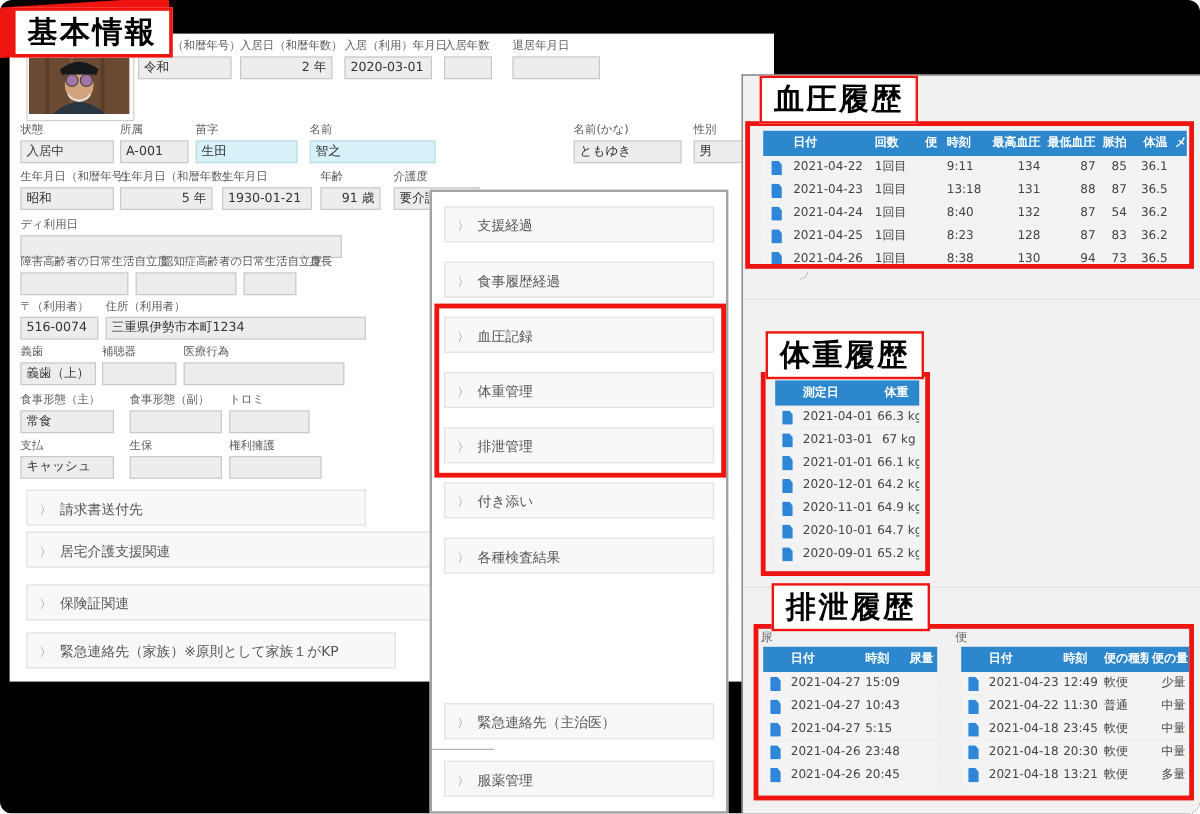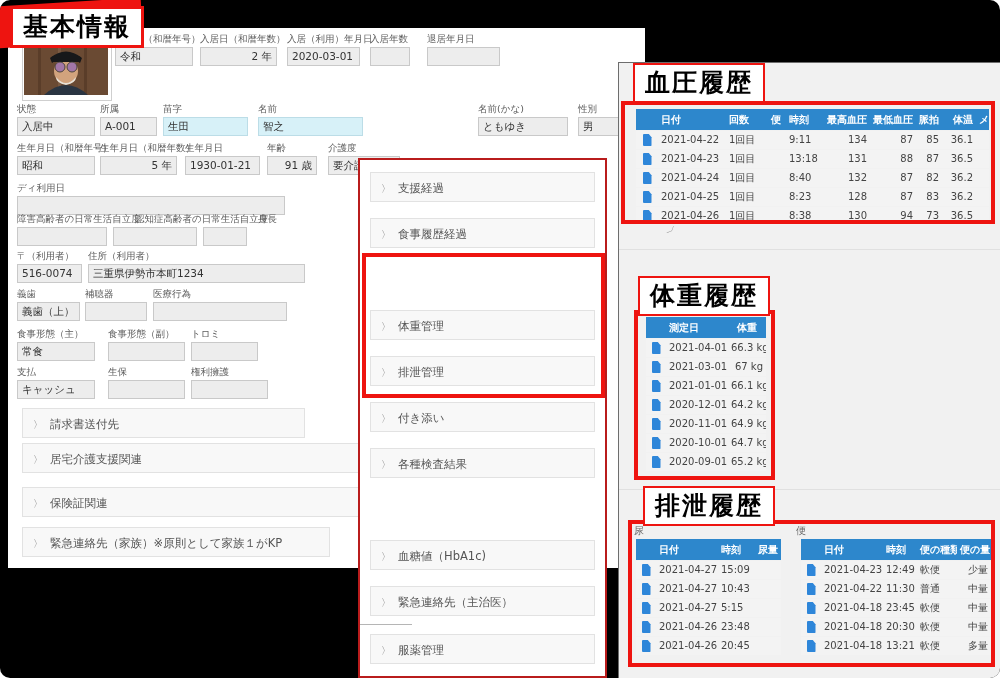--- a/index.html
+++ b/index.html
@@ -1,19 +1,19 @@
 <!DOCTYPE html>
 <html><head>
 <meta charset="utf-8">
 <style>
   html,body{margin:0;padding:0;background:#fff;font-family:"DejaVu Sans","Liberation Sans",sans-serif;}
   #canvas{position:relative;width:1000px;height:678px;background:#000;border-radius:10px;overflow:hidden;}
   .panel{position:absolute;background:#fff;}
   #panel-main{left:8px;top:28px;width:637px;height:540px;}
-  #panel-middle{left:358px;top:158px;width:249px;height:520px;border:2px solid #b91c1c;box-sizing:border-box;background:#fff;}
+  #panel-middle{left:358px;top:158px;width:249px;height:520px;border:2px solid #a3a3a3;box-sizing:border-box;background:#fff;}
   #panel-right{left:618px;top:62px;width:382px;height:616px;background:#f1f1f1;border-left:1px solid #6d6d6d;border-top:1px solid #6d6d6d;box-sizing:border-box;}
   
   .fld{position:absolute;}
   .lbl{font-size:9.5px;color:#5c5c5c;white-space:nowrap;height:11px;line-height:11px;}
   .box{margin-top:3px;height:15px;line-height:15px;font-size:10.5px;color:#333;background:#ededed;border:1px solid #c9c9c9;padding:1px 4px;white-space:nowrap;overflow:hidden;}
   .box.cyan{background:#d7f1f8;border-color:#bcdde7;}
   .box.r{text-align:right;}
   
   .acc{position:absolute;height:30px;line-height:30px;background:#f8f8f8;border:1px solid #e2e2e2;box-sizing:border-box;font-size:11.5px;color:#555;padding-left:10px;white-space:nowrap;overflow:hidden;cursor:pointer;}
   .acc .chev{color:#777;font-size:10px;margin-right:7px;}
@@ -195,25 +195,25 @@
 
     <div class="acc" style="left:14px;top:380px;width:283px"><span class="chev">〉</span><span>請求書送付先</span></div>
     <div class="acc" style="left:14px;top:415px;width:585px"><span class="chev">〉</span><span>居宅介護支援関連</span></div>
     <div class="acc" style="left:14px;top:459px;width:585px"><span class="chev">〉</span><span>保険証関連</span></div>
     <div class="acc" style="left:14px;top:499px;width:308px"><span class="chev">〉</span><span>緊急連絡先（家族）※原則として家族１がKP</span></div>
   </div>
 
   <div id="panel-middle" class="panel">
     <div class="acc" style="left:10px;top:12px;width:225px"><span class="chev">〉</span><span>支援経過</span></div>
     <div class="acc" style="left:10px;top:58px;width:225px"><span class="chev">〉</span><span>食事履歴経過</span></div>
+    <div class="acc" style="left:10px;top:104px;width:225px"><span class="chev">〉</span><span>血圧記録</span></div>
     <div class="acc" style="left:10px;top:150px;width:225px"><span class="chev">〉</span><span>体重管理</span></div>
     <div class="acc" style="left:10px;top:196px;width:225px"><span class="chev">〉</span><span>排泄管理</span></div>
     <div class="acc" style="left:10px;top:242px;width:225px"><span class="chev">〉</span><span>付き添い</span></div>
     <div class="acc" style="left:10px;top:288px;width:225px"><span class="chev">〉</span><span>各種検査結果</span></div>
-    <div class="acc" style="left:10px;top:380px;width:225px"><span class="chev">〉</span><span>血糖値（HbA1c)</span></div>
     <div class="acc" style="left:10px;top:426px;width:225px"><span class="chev">〉</span><span>緊急連絡先（主治医）</span></div>
     <div class="hr-mid" style="left:0;top:464px;width:52px"></div>
     <div class="acc" style="left:10px;top:474px;width:225px"><span class="chev">〉</span><span>服薬管理</span></div>
   </div>
 
   <div class="redbox" style="left:362px;top:253px;width:243px;height:145px"></div>
 
   <div id="panel-right" class="panel">
     <div class="hr-right" style="top:186px"></div>
     <div class="hr-right" style="top:426px"></div>
@@ -262,21 +262,21 @@
       <div class="trow">
           <span class="icoc">
             <span class="doc"></span>
           </span>
           <span class="cell" style="width:68px">2021-04-24</span>
           <span class="cell" style="width:40px">1回目</span>
           <span class="cell" style="width:20px"></span>
           <span class="cell" style="width:38px">8:40</span>
           <span class="cell num" style="width:46px">132</span>
           <span class="cell num" style="width:46px">87</span>
-          <span class="cell num" style="width:26px">82</span>
+          <span class="cell num" style="width:26px">54</span>
           <span class="cell num" style="width:34px">36.2</span>
           <span class="cell" style="flex:1"></span>
         </div>
       <div class="trow">
           <span class="icoc">
             <span class="doc"></span>
           </span>
           <span class="cell" style="width:68px">2021-04-25</span>
           <span class="cell" style="width:40px">1回目</span>
           <span class="cell" style="width:20px"></span>

